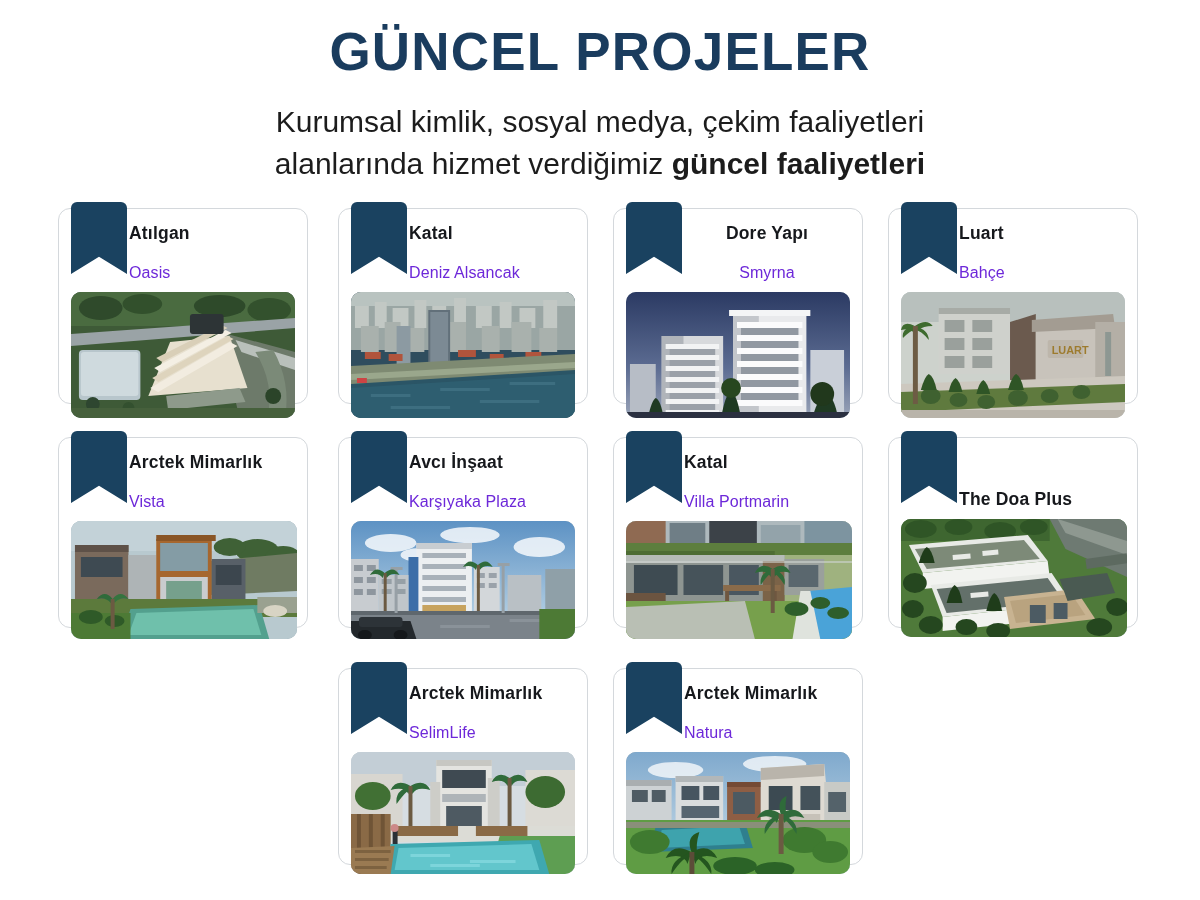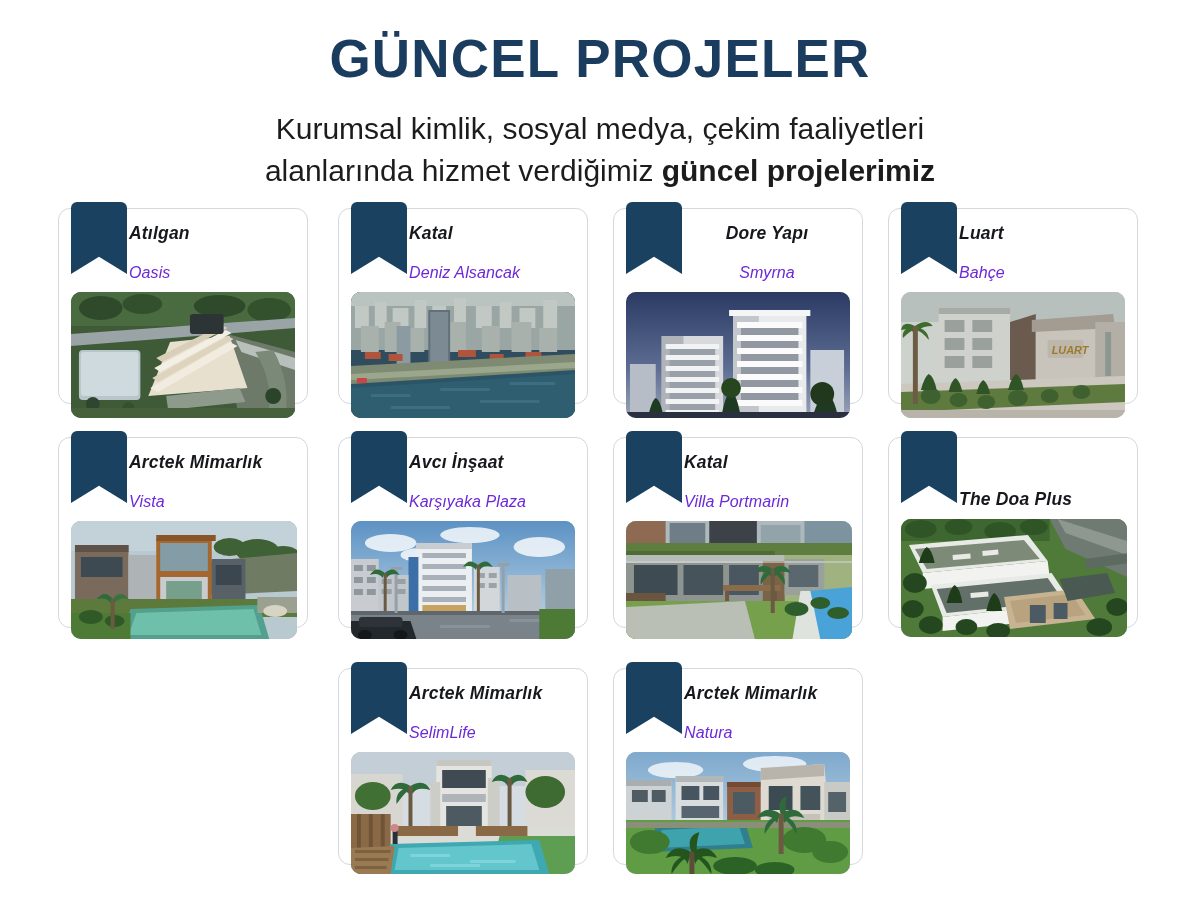--- a/index.html
+++ b/index.html
@@ -13,21 +13,21 @@
   }
 
   #page {
     position: relative;
     width: 1200px;
     height: 900px;
     background: #ffffff;
   }
 
   
-  .header { text-align: center; padding-top: 31px; }
+  .header { text-align: center; padding-top: 24px; }
 
   .page-title {
     font-family: "Liberation Sans", sans-serif;
     font-size: 53px;
     font-weight: 700;
     letter-spacing: 1.2px;
     color: #1a3c5e;
     line-height: 1.05;
   }
 
@@ -49,21 +49,20 @@
     pointer-events: none;
   }
 
   .card {
     position: absolute;
     width: 250px;
     background: #ffffff;
     border: 1px solid #d4d8dc;
     border-radius: 12px;
     pointer-events: auto;
-    font-style: italic;
   }
 
   .ribbon {
     position: absolute;
     left: 12px;
     top: -7px;
     width: 56px;
     height: 72px;
     background: #1a4260;
     border-top-left-radius: 6px;
@@ -119,21 +118,21 @@
 </style>
 </head>
 <body>
 
 <div id="page">
 
   <div class="header">
     <h1 class="page-title">GÜNCEL PROJELER</h1>
     <div class="subtitle">
       <span class="line">Kurumsal kimlik, sosyal medya, çekim faaliyetleri</span>
-      <span class="line"><span>alanlarında hizmet verdiğimiz </span><span class="strong">güncel projelerimiz</span></span>
+      <span class="line"><span>alanlarında hizmet verdiğimiz </span><span class="strong">güncel faaliyetleri</span></span>
     </div>
   </div>
 
   <div class="grid-wrap">
 
     <div class="card row1" style="left:58px; top:208px; height:196px;">
       <div class="ribbon"></div>
       <div class="card-head">
         <div class="card-title">Atılgan</div>
         <div class="card-sub">Oasis</div>

